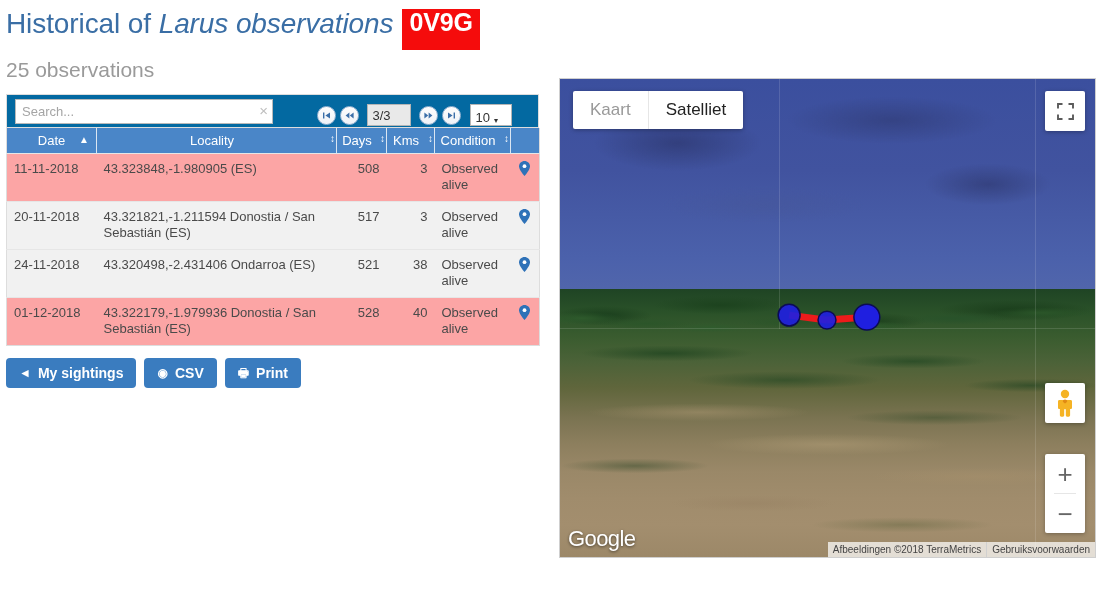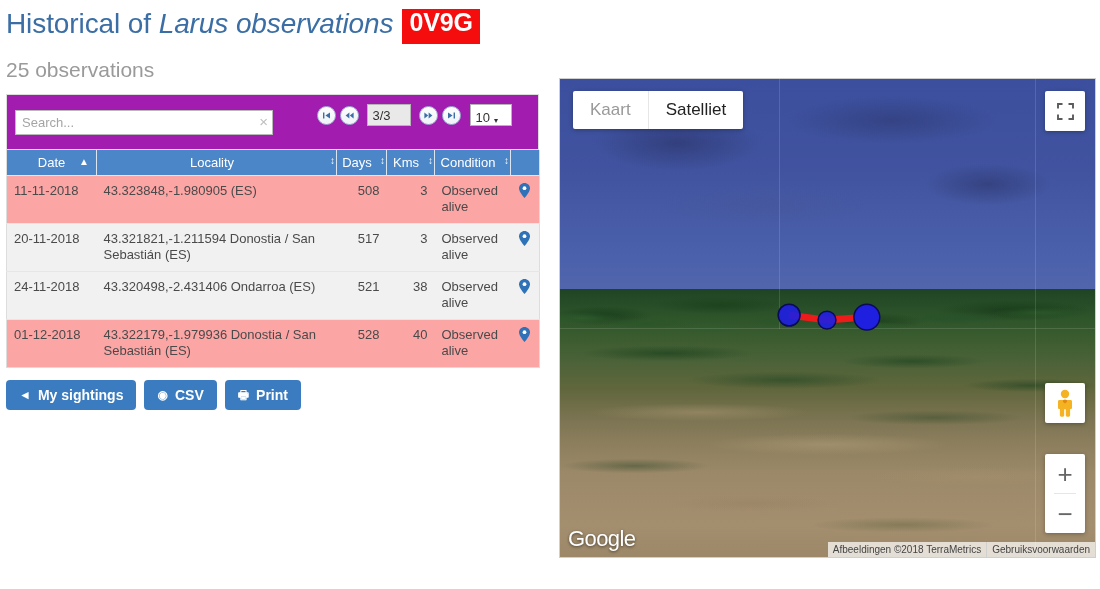--- a/index.html
+++ b/index.html
@@ -15,35 +15,35 @@
   
   .title {
     position: absolute; left: 6px; top: 8px;
     font-size: 28px; color: #3a6ea5; font-weight: 400;
     white-space: nowrap; letter-spacing: -0.1px;
   }
   .title .sci { font-style: italic; }
   .ring-badge {
     display: inline-block; background: #f50c0c; color: #ffffff;
     font-size: 25px; font-weight: 700; font-style: normal;
-    padding: 0px 7px 8px 7px; margin-left: 9px;
+    padding: 0px 7px 14px 7px; margin-left: 9px;
     vertical-align: 2px; line-height: 1.08;
     font-family: "Liberation Sans", sans-serif;
   }
   .obs-count {
     position: absolute; left: 6px; top: 58px;
     font-size: 21px; color: #9a9a9a; font-weight: 400;
   }
 
   
   .left-panel { position: absolute; left: 6px; top: 94px; width: 533px; }
 
   .toolbar {
-    background: #a21caf; border: 1px solid #dddddd;
-    height: 56px; display: flex; align-items: center;
+    background: #0369a1; border: 1px solid #dddddd;
+    height: 34px; display: flex; align-items: center;
     padding: 0 8px; position: relative;
   }
   .search-wrap {
     position: relative; width: 258px; height: 25px;
   }
   .search-input {
     width: 100%; height: 25px; border: 1px solid #b9b9b9;
     background: #ffffff; font-size: 13px; color: #666;
     padding: 0 22px 0 6px; font-family: "Liberation Sans", sans-serif;
     outline: none; border-radius: 0;

